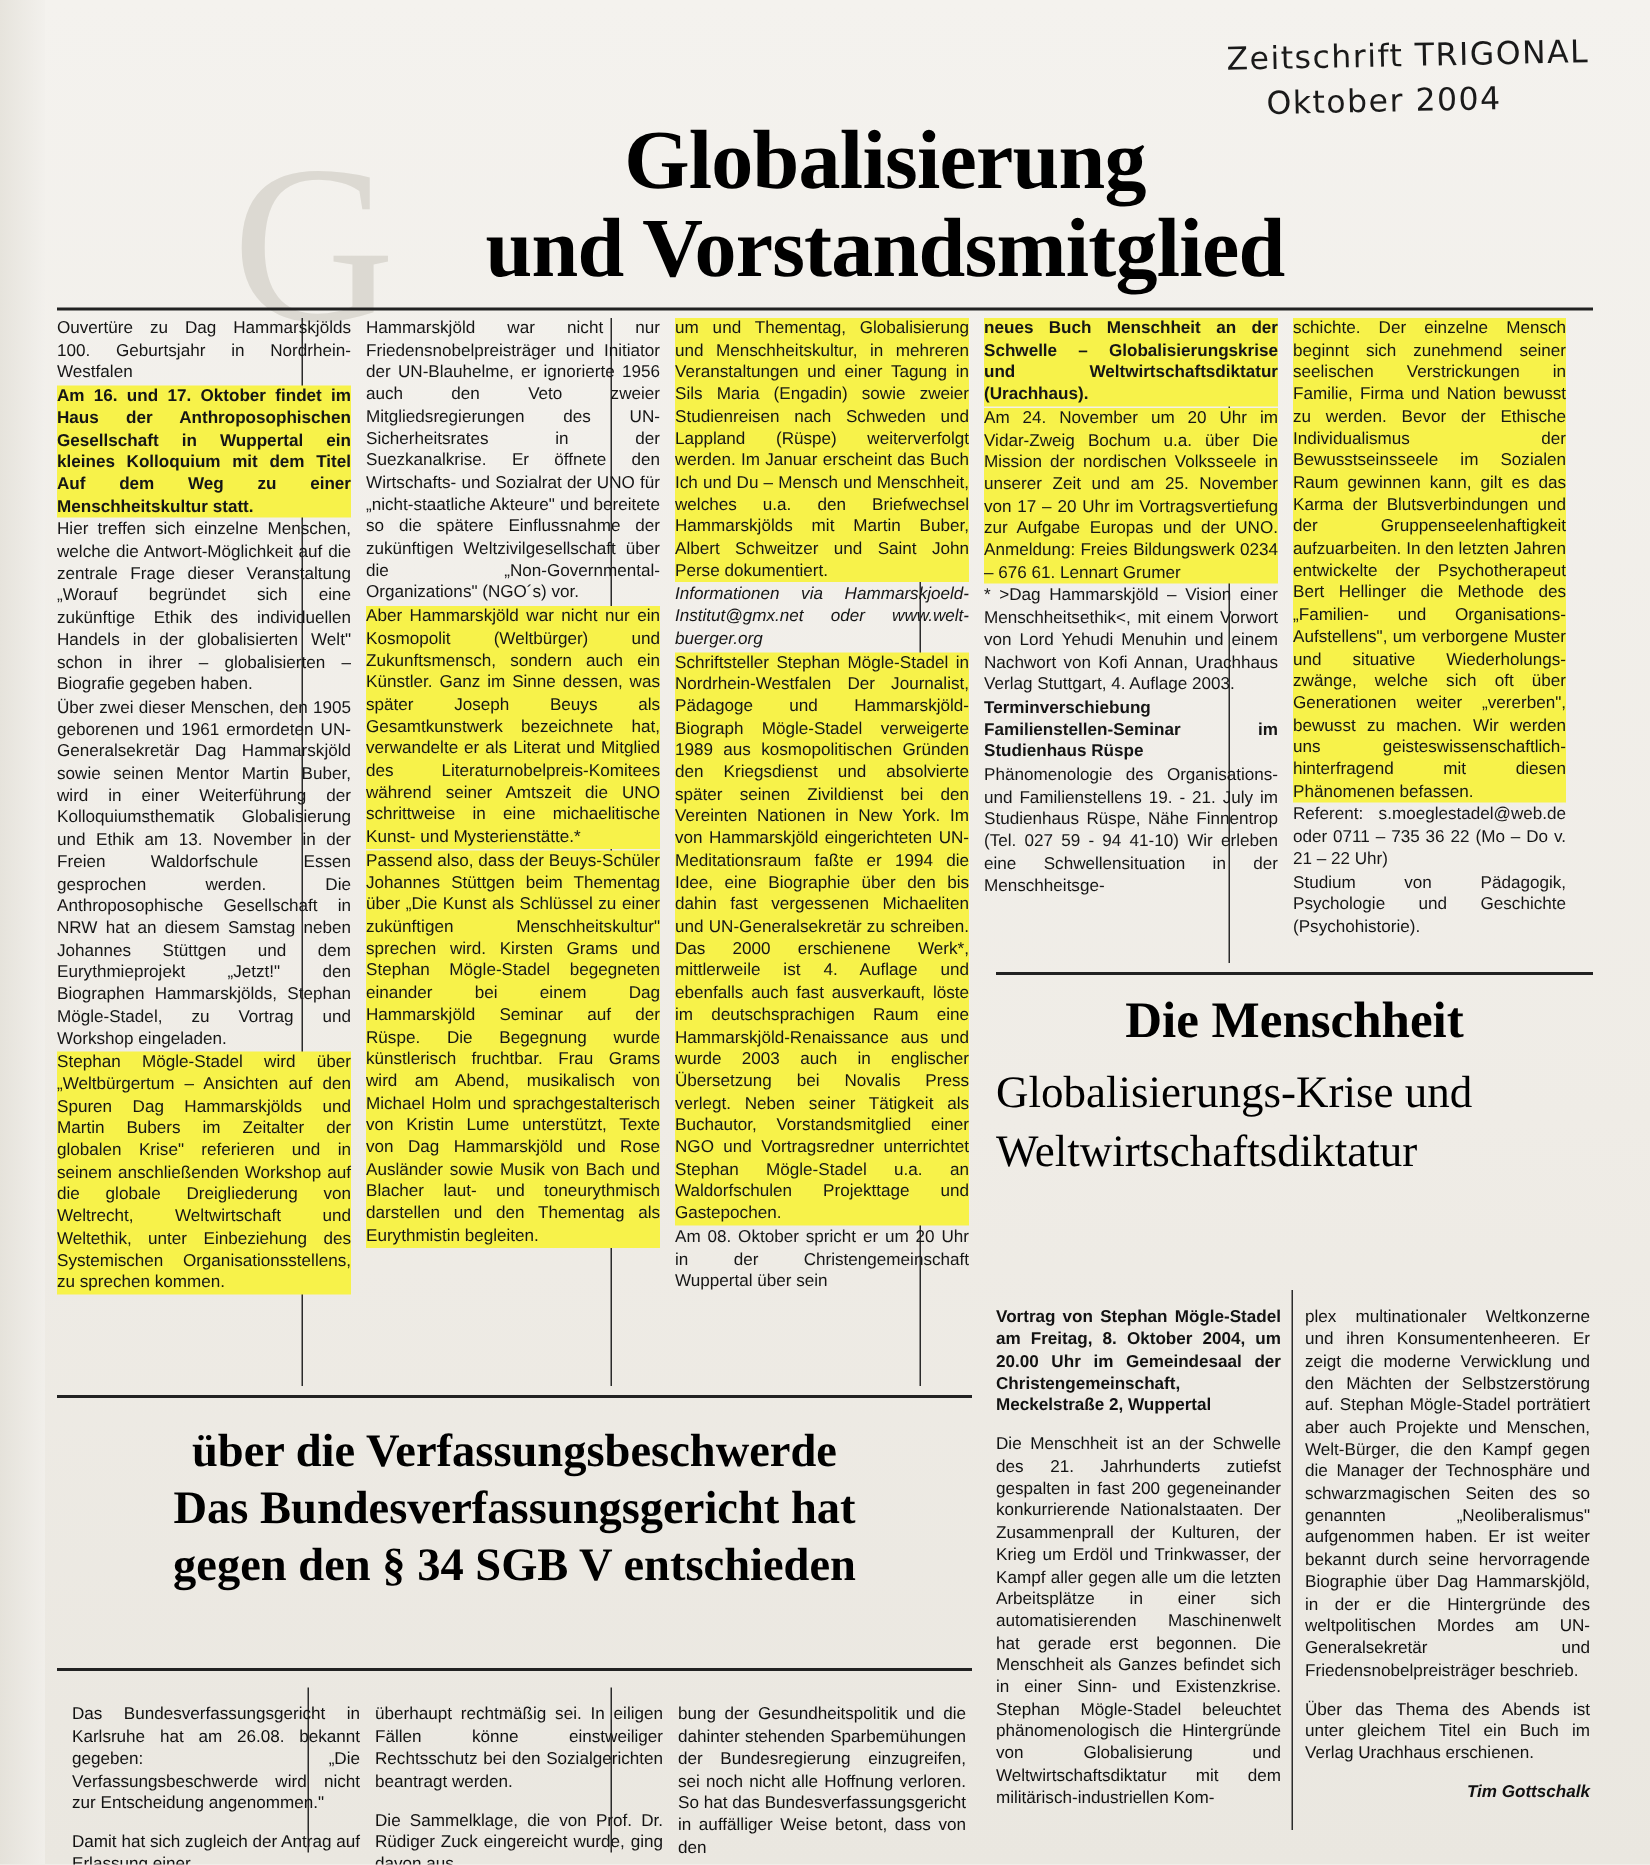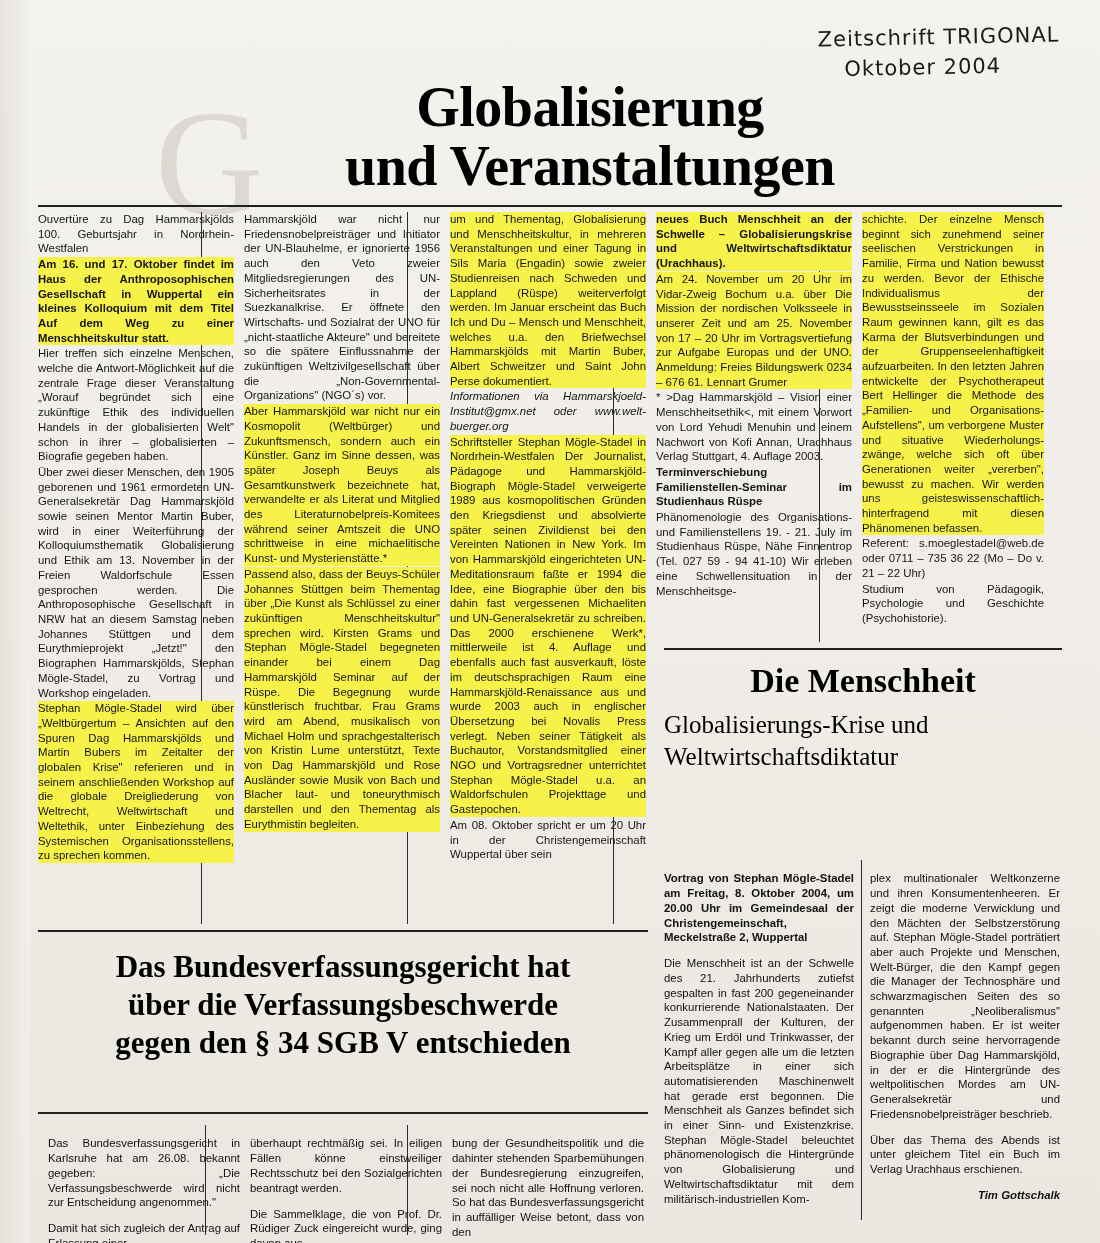--- a/index.html
+++ b/index.html
@@ -100,21 +100,21 @@
     position:absolute;left:664px;top:660px;width:398px;
   }
   .feat h2{
     margin:0;
     font-family:"Liberation Serif", serif;
     font-weight:bold;font-size:34px;line-height:1.25;color:#000;text-align:center;
   }
   .feat h3{
     margin:6px 0 0 0;
     font-family:"Liberation Serif", serif;
-    font-weight:normal;font-size:25px;line-height:1.3;color:#000;
+    font-weight:normal;font-size:30px;line-height:1.3;color:#000;
   }
   .featcols{position:absolute;left:664px;top:860px;width:398px;}
   .fcol{position:absolute;top:0;width:190px;font-size:11.4px;line-height:1.29;text-align:justify;}
   .f1{left:0;}
   .f2{left:206px;}
   .sig{text-align:right;font-style:italic;font-weight:bold;margin-top:6px;}
 
   .paperedge{
     position:absolute;left:0;top:0;width:30px;height:100%;
     background:linear-gradient(90deg,#e3e0d8,#f2f0ec);
@@ -129,21 +129,21 @@
 
   <div class="handnote">
     <div>Zeitschrift TRIGONAL</div>
     <div class="l2">Oktober 2004</div>
   </div>
 
   <div class="ghostG">G</div>
   <div class="masthead">
     <h1>
       <span>Globalisierung</span>
-      <span class="l2">und Veranstaltungen</span>
+      <span class="l2">und Vorstandsmitglied</span>
     </h1>
   </div>
 
   <div class="rule" style="left:38px;top:205px;width:1024px;"></div>
 
   <div class="vrule" style="left:201px;top:212px;height:712px;"></div>
   <div class="vrule" style="left:407px;top:212px;height:712px;"></div>
   <div class="vrule" style="left:613px;top:212px;height:712px;"></div>
   <div class="vrule" style="left:819px;top:212px;height:430px;"></div>
 
@@ -182,22 +182,22 @@
       <p class="hl">schichte. Der einzelne Mensch beginnt sich zunehmend seiner seelischen Verstrickungen in Familie, Firma und Nation bewusst zu werden. Bevor der Ethische Individualismus der Bewusstseinsseele im Sozialen Raum gewinnen kann, gilt es das Karma der Blutsverbindungen und der Gruppenseelenhaftigkeit aufzuarbeiten. In den letzten Jahren entwickelte der Psychotherapeut Bert Hellinger die Methode des „Familien- und Organisations-Aufstellens", um verborgene Muster und situative Wiederholungs-zwänge, welche sich oft über Generationen weiter „vererben", bewusst zu machen. Wir werden uns geisteswissenschaftlich- hinterfragend mit diesen Phänomenen befassen.</p>
       <p>Referent: s.moeglestadel@web.de oder 0711 – 735 36 22 (Mo – Do v. 21 – 22 Uhr)</p>
       <p>Studium von Pädagogik, Psychologie und Geschichte (Psychohistorie).</p>
     </div>
   </div>
 
   <div class="rule" style="left:38px;top:930px;width:610px;"></div>
 
   <div class="art2">
     <h2>
+      <span>über die Verfassungsbeschwerde</span>
       <span>Das Bundesverfassungsgericht hat</span>
-      <span>über die Verfassungsbeschwerde</span>
       <span>gegen den § 34 SGB V entschieden</span>
     </h2>
   </div>
 
   <div class="rule" style="left:38px;top:1112px;width:610px;"></div>
   <div class="vrule" style="left:205px;top:1125px;height:110px;"></div>
   <div class="vrule" style="left:407px;top:1125px;height:110px;"></div>
 
   <div class="art2cols">
     <div class="a2col a2c1">

